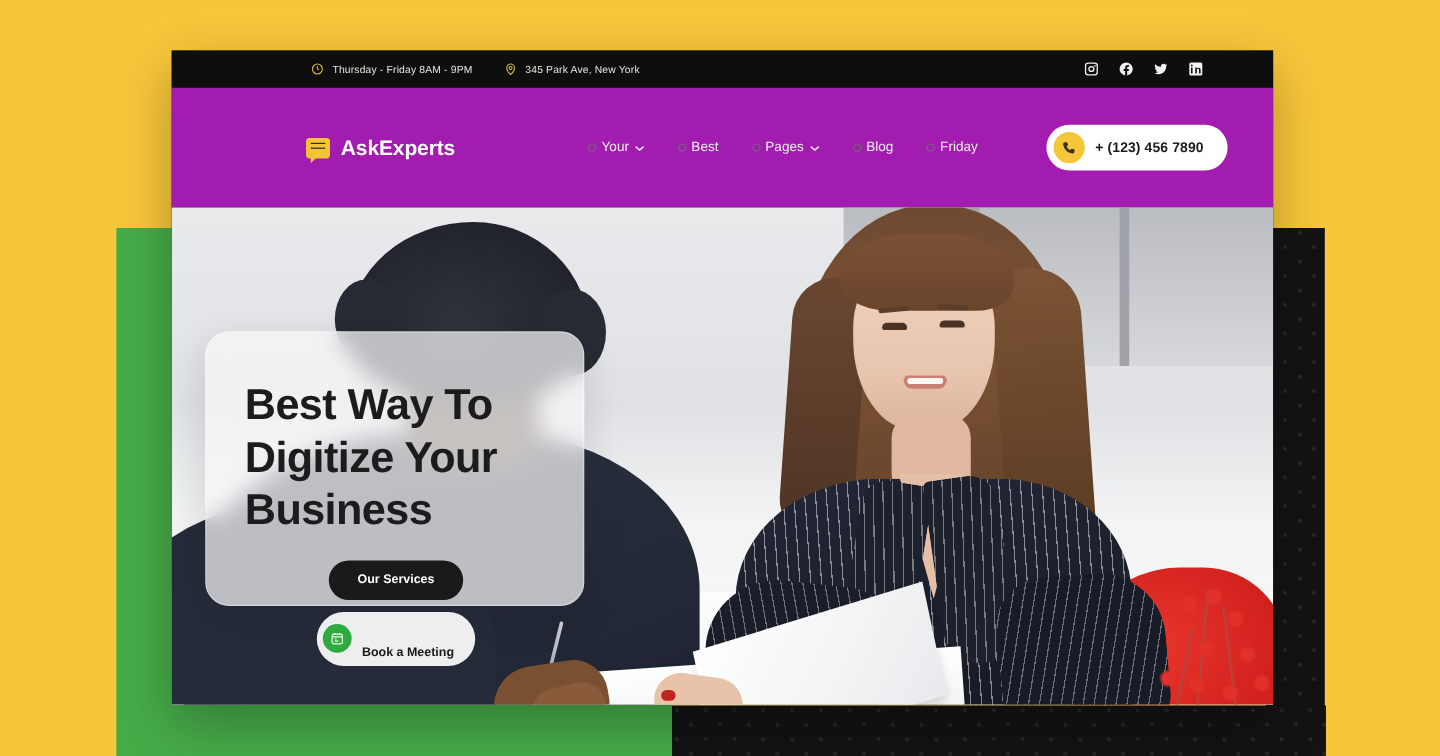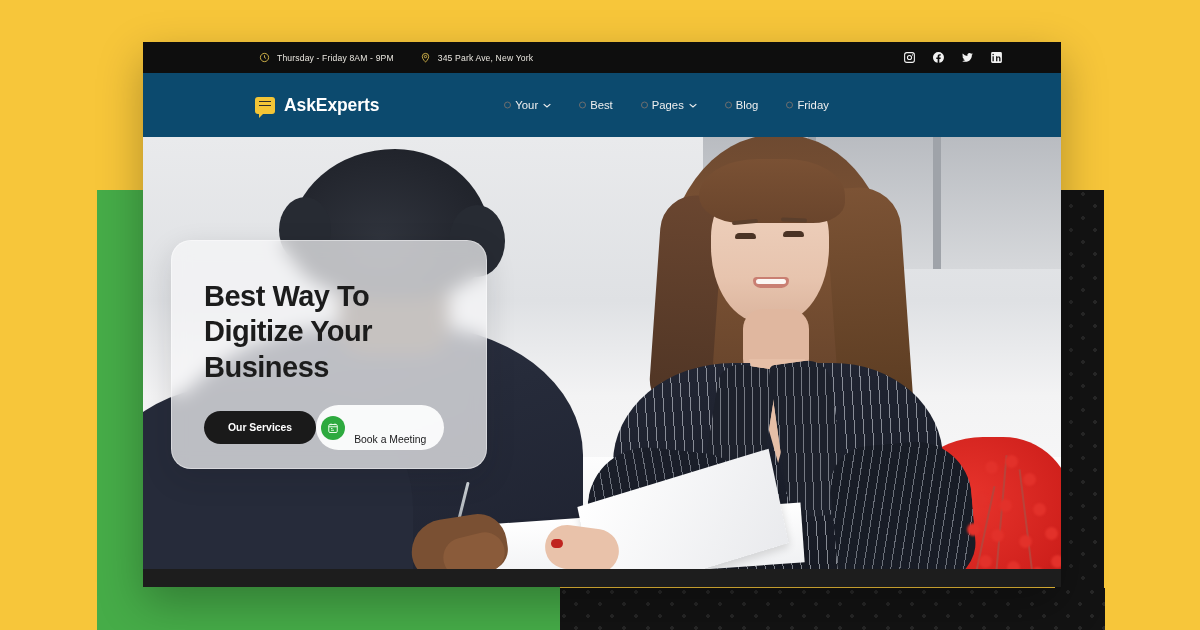--- a/index.html
+++ b/index.html
@@ -77,26 +77,25 @@
   .socials {
     margin-left: auto;
     display: flex; align-items: center; gap: 16px;
     padding-right: 28px;
   }
   .soc { width: 13px; height: 13px; color: #f2f2f2; display:block; }
   .soc svg { width: 13px; height: 13px; display: block; fill: currentColor; }
 
   
   .navbar {
-    height: 64px;
-    background: #0c4a6e;
+    height: 100px;
+    background: #a21caf;
     display: flex;
     align-items: center;
     padding: 0 27px 0 0;
-    gap: 14px;
   }
   .brand {
     display: flex; align-items: center; gap: 9px;
     margin-left: 112px;
   }
   .brand-mark {
     width: 20px; height: 17px;
     background: #f3c536;
     border-radius: 3px;
     position: relative;
@@ -417,36 +416,36 @@
     width: 316px; height: 229px;
     border-radius: 20px;
     background: rgba(246,246,248,0.72);
     backdrop-filter: blur(9px);
     -webkit-backdrop-filter: blur(9px);
     border: 1px solid rgba(255,255,255,0.42);
     box-shadow: 0 10px 30px rgba(20,20,30,0.14);
     padding: 38px 30px 0 32px;
   }
   .hero-title {
-    font-size: 29px;
+    font-size: 36px;
     line-height: 1.22;
     font-weight: 700;
     color: #1c1c1c;
     letter-spacing: -0.5px;
   }
   .hero-desc {
     margin-top: 15px;
     font-size: 9.1px;
     line-height: 1.75;
     color: #4f5357;
     max-width: 232px;
   }
   .cta-row {
     margin-top: 20px;
-    display: flex; align-items: center; gap: 0;
+    display: flex; align-items: center; gap: 10px; flex-direction: column;
   }
   .btn-dark {
     background: #1a1a1a;
     color: #fff;
     border: none;
     border-radius: 30px;
     padding: 11px 24px;
     font-size: 10.4px;
     font-weight: 600;
     font-family: inherit;
@@ -463,21 +462,21 @@
   }
   .btn-light .ico {
     width: 24px; height: 24px; flex:0 0 24px;
     border-radius: 50%;
     background: #2eaa3f;
     display: flex; align-items: center; justify-content: center;
     color: #eafbe9;
   }
   .btn-light .ico svg { width: 12px; height: 12px; display:block; }
   .btn-light .lbl {
-    font-size: 10.4px; color: #19191b; font-weight: 400; white-space: nowrap; margin-top: 24px;
+    font-size: 10.4px; color: #19191b; font-weight: 700; white-space: nowrap; margin-top: 24px;
   }
 </style>
 </head>
 <body>
 
 <div id="stage">
 
   <div class="deco-green"></div>
   <div class="deco-dots-right dotted"></div>
   <div class="deco-dots-bottom dotted"></div>
@@ -559,20 +558,28 @@
           </span>
         </a>
         <a class="nav-item">
           <span>Blog</span>
         </a>
         <a class="nav-item">
           <span>Friday</span>
         </a>
       </nav>
 
+      <a class="phone-btn">
+        <span class="phone-ico">
+          <svg viewBox="0 0 24 24">
+              <path d="M6.6 3h2.6c.5 0 .9.3 1 .8l.8 3.2c.1.4 0 .8-.4 1l-1.7 1.2a13 13 0 0 0 5.9 5.9l1.2-1.7c.2-.3.6-.5 1-.4l3.2.8c.5.1.8.5.8 1V17c0 2-1.6 3.3-3.5 3A17.5 17.5 0 0 1 3.6 6.5C3.3 4.6 4.6 3 6.6 3z"></path>
+            </svg>
+        </span>
+        <span class="phone-num">+ (123) 456 7890</span>
+      </a>
     </div>
 
     <div class="hero">
       <div class="photo">
         <div class="bg-wall"></div>
         <div class="bg-window-frame"></div>
         <div class="bg-window-mullion" style="left:665px"></div>
         <div class="bg-window-mullion" style="left:790px"></div>
         <div class="bg-desk"></div>
 

